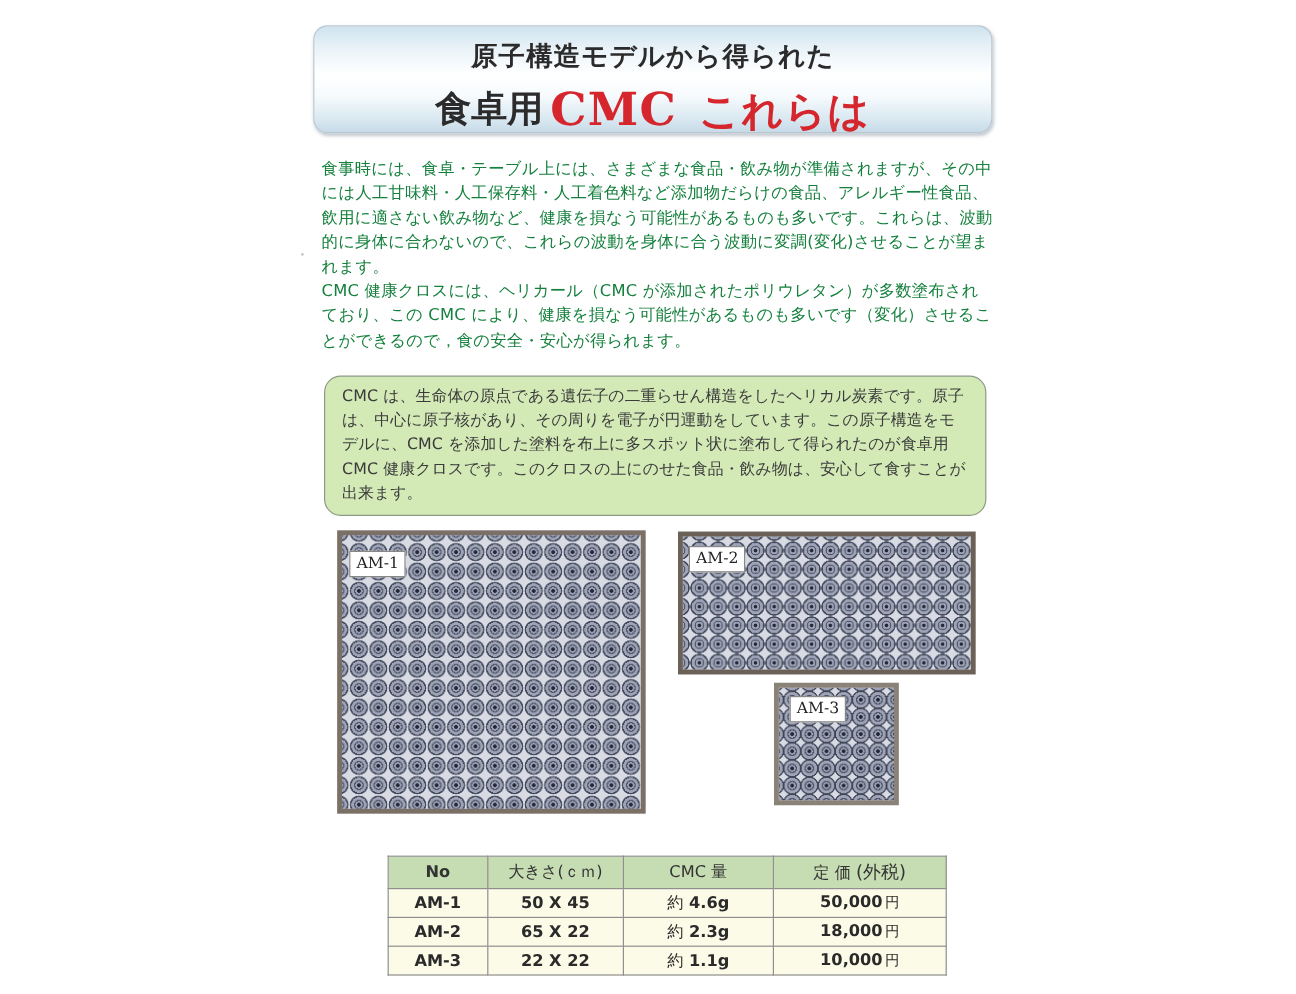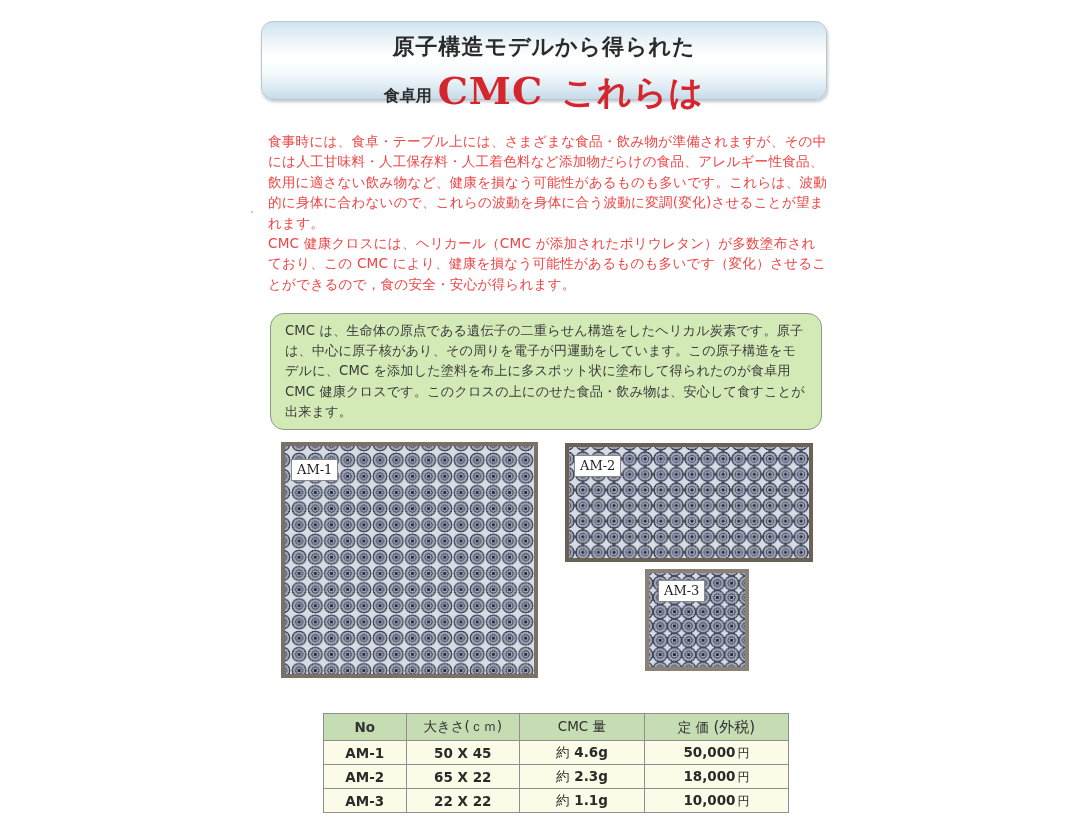--- a/index.html
+++ b/index.html
@@ -3,44 +3,44 @@
 <meta charset="utf-8">
 <style>
   html, body { margin: 0; padding: 0; }
   body {
     width: 1080px; height: 828px; position: relative; overflow: hidden;
     background: #ffffff;
     font-family: "DejaVu Sans", "Liberation Sans", sans-serif;
     color: #3a3a3a;
   }
   .title-banner {
-    position: absolute; left: 261px; top: 21px; width: 566px; height: 79px;
+    position: absolute; left: 261px; top: 21px; width: 566px; height: 90px;
     border-radius: 12px;
     border: 1px solid #b9c6cf;
     background: linear-gradient(180deg, #cfe3ef 0%, #eaf3f8 22%, #ffffff 45%, #f7fbfd 65%, #d9e8f1 88%, #c6dbe8 100%);
     box-shadow: 1px 2px 3px rgba(80,100,120,0.35);
     box-sizing: border-box;
   }
   .title-line1 {
     position: absolute; left: 0; right: 0; top: 10px; text-align: center;
     font-family: "DejaVu Serif", "Liberation Serif", serif;
     font-weight: bold; font-size: 22px; color: #2b2b2b; letter-spacing: 1px;
   }
   .title-line2 {
     position: absolute; left: 0; right: 0; top: 46px; text-align: center;
     font-family: "DejaVu Serif", "Liberation Serif", serif;
     font-weight: bold; white-space: nowrap;
   }
-  .title-line2 .prefix { font-size: 16px; color: #2b2b2b; vertical-align: 3px; margin-right: 6px; }
+  .title-line2 .prefix { font-size: 30px; color: #2b2b2b; vertical-align: 3px; margin-right: 6px; }
   .title-line2 .brand { font-size: 38px; color: #d6262d; letter-spacing: 1px; margin-right: 18px; }
   .title-line2 .product { font-size: 34px; color: #d6262d; letter-spacing: 1px; }
 
   .intro {
     position: absolute; left: 268px; top: 131px; width: 560px;
-    font-size: 13.6px; line-height: 20.4px; color: #ef4444; letter-spacing: 0.2px;
+    font-size: 13.6px; line-height: 20.4px; color: #15803d; letter-spacing: 0.2px;
   }
   .intro p { margin: 0; }
 
   .info-box {
     position: absolute; left: 270px; top: 313px; width: 552px; height: 117px;
     box-sizing: border-box;
     background: #d3eab7;
     border: 1.5px solid #8e9a86;
     border-radius: 14px;
     padding: 7px 12px 0 14px;

